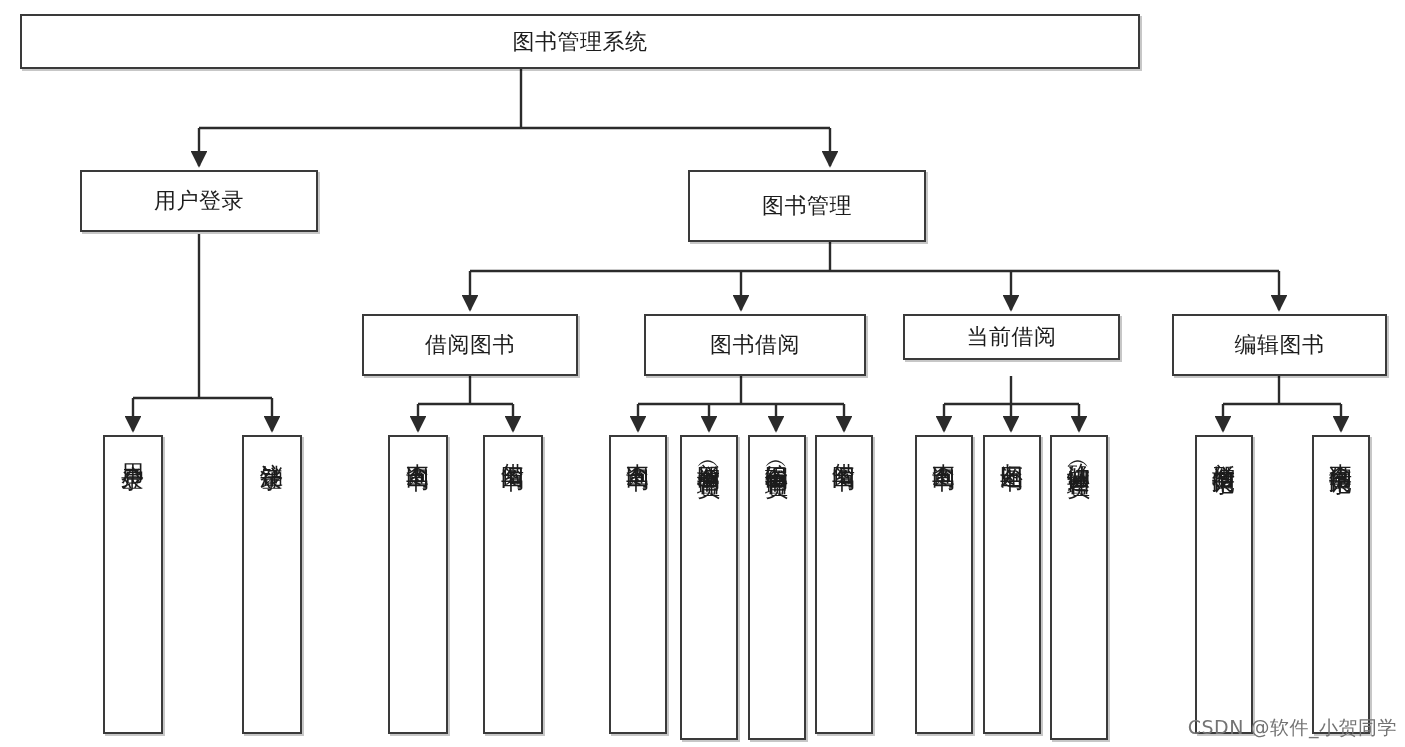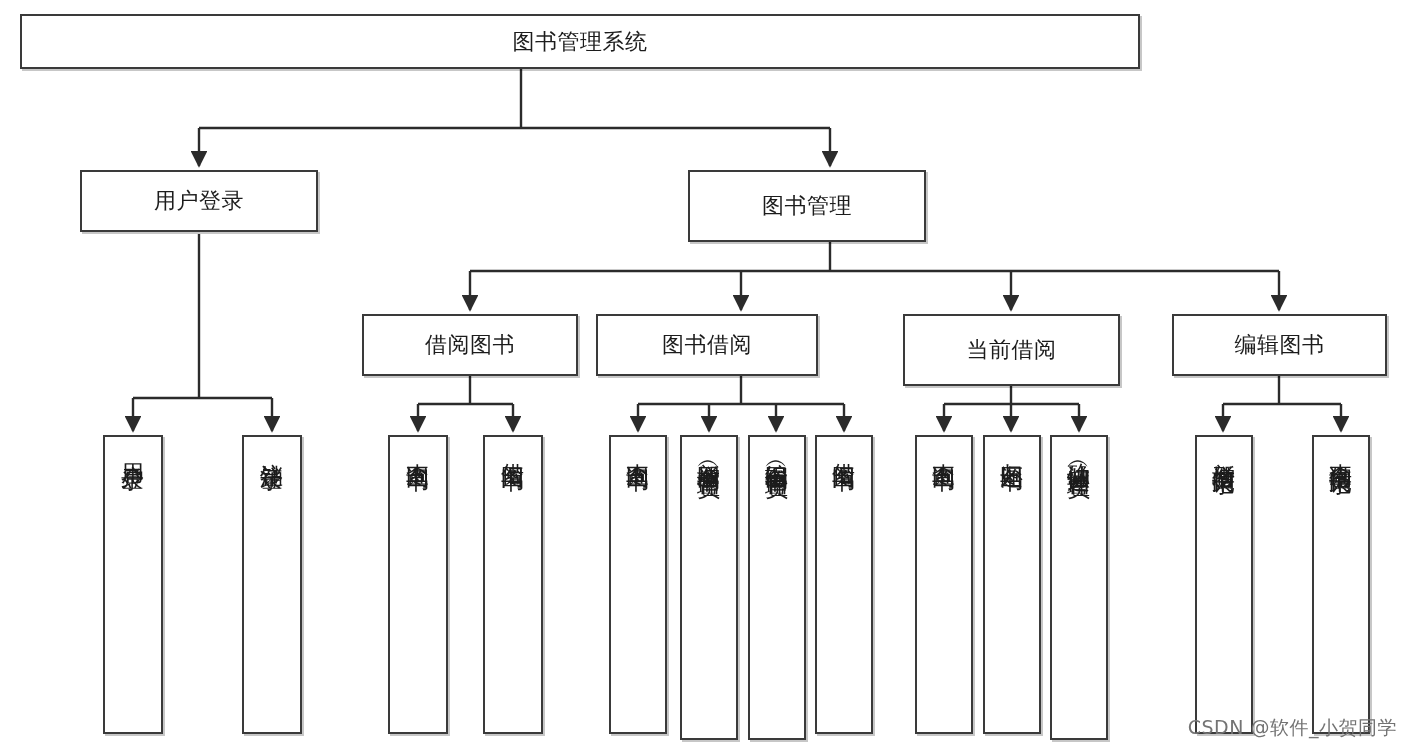--- a/index.html
+++ b/index.html
@@ -134,25 +134,25 @@
   </div>
 
   <div class="node shadowed" style="left:688px; top:170px; width:238px; height:72px;">
     <span class="node-label">图书管理</span>
   </div>
 
   <div class="node shadowed" style="left:362px; top:314px; width:216px; height:62px;">
     <span class="node-label">借阅图书</span>
   </div>
 
-  <div class="node shadowed" style="left:596px; top:314px; width:222px; height:62px;">
+  <div class="node shadowed" style="left:644px; top:314px; width:222px; height:62px;">
     <span class="node-label">图书借阅</span>
   </div>
 
-  <div class="node shadowed" style="left:903px; top:314px; width:217px; height:72px;">
+  <div class="node shadowed" style="left:903px; top:314px; width:217px; height:46px;">
     <span class="node-label">当前借阅</span>
   </div>
 
   <div class="node shadowed" style="left:1172px; top:314px; width:215px; height:62px;">
     <span class="node-label">编辑图书</span>
   </div>
 
   <div class="node vertical shadowed" style="left:103px; top:435px; width:60px; height:299px;">
     <span class="node-label">用户登录</span>
   </div>

